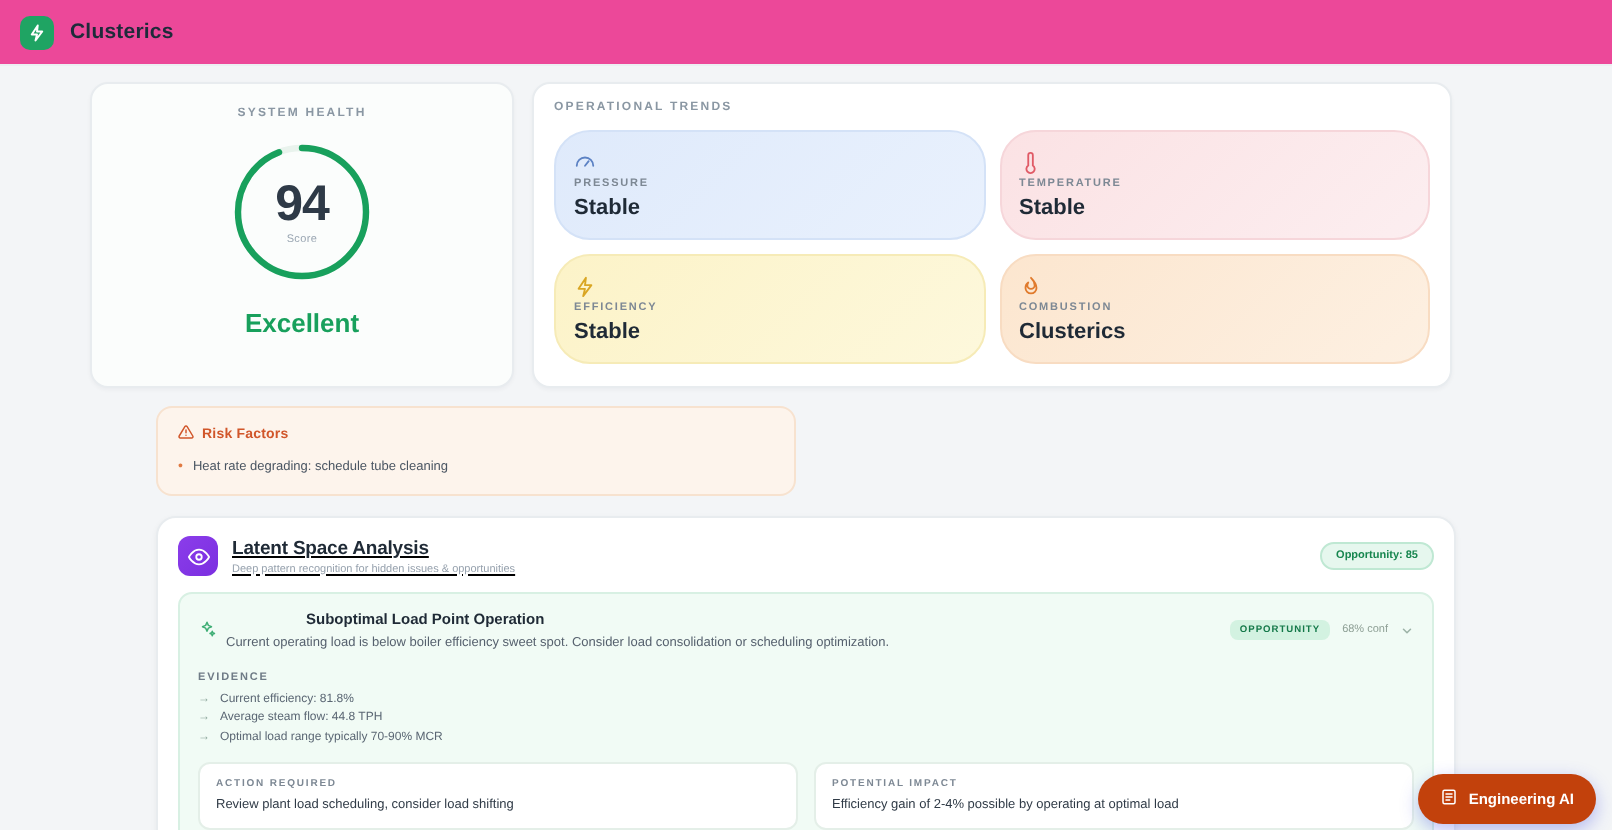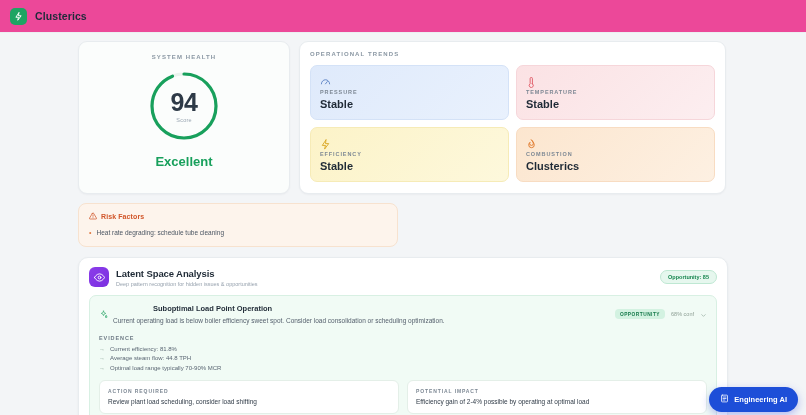--- a/index.html
+++ b/index.html
@@ -41,21 +41,21 @@
   .page {
     padding: 8px 0 0 0;
     position: relative;
     height: 387px;
   }
 
   
   .top-row {
     display: flex;
     gap: 9px;
-    padding: 0 80px 0 78px;
+    padding: 0 80px 0 45px;
     align-items: stretch;
   }
   .card {
     background: #ffffff;
     border: 1px solid #e8ecef;
     border-radius: 9px;
     box-shadow: 0 1px 2px rgba(16,24,40,.04);
   }
 
   .health-card {
@@ -108,21 +108,21 @@
     flex: 1;
     padding: 9px 10px 11px;
   }
   .trend-grid {
     display: grid;
     grid-template-columns: 1fr 1fr;
     gap: 7px;
     margin-top: 8px;
   }
   .trend-tile {
-    border-radius: 7px;
+    border-radius: 18px;
     padding: 8px 9px 9px;
     min-height: 49px;
   }
   .trend-tile .t-icon { height: 11px; display: block; margin-bottom: 4px; }
   .trend-tile .t-name {
     font-size: 5.5px;
     font-weight: bold;
     letter-spacing: .9px;
     color: #7d8894;
     text-transform: uppercase;
@@ -172,21 +172,21 @@
   }
   .latent-head {
     display: flex; align-items: center; gap: 7px;
   }
   .latent-icon {
     width: 20px; height: 20px; border-radius: 6px;
     background: linear-gradient(135deg,#8b3dea 0%,#7b2fe0 100%);
     display: flex; align-items: center; justify-content: center;
     color: #fff; flex: 0 0 auto;
   }
-  .latent-titles { flex: 1; }
+  .latent-titles { flex: 1; text-decoration: underline; }
   .latent-title {
     font-size: 9.5px; font-weight: bold; color: #1f2a36;
     letter-spacing: -.1px;
   }
   .latent-sub {
     font-size: 5.5px; color: #97a2ae; margin-top: 2px;
   }
   .opp-score-badge {
     font-size: 5.5px; font-weight: bold;
     color: #17864f;
@@ -251,21 +251,21 @@
   .detail-kicker {
     font-size: 5px; font-weight: bold; letter-spacing: .9px;
     color: #7d8894; text-transform: uppercase;
   }
   .detail-text { font-size: 6.5px; color: #303b47; margin-top: 4px; }
 
   
   .fab {
     position: absolute;
     right: 8px; bottom: 8px;
-    background: #1d4ed8;
+    background: #c2410c;
     color: #fff;
     border: none;
     border-radius: 14px;
     padding: 7px 11px;
     display: flex; align-items: center; gap: 5px;
     font-size: 7.5px; font-weight: bold;
     box-shadow: 0 3px 9px rgba(58,70,224,.35);
     cursor: pointer;
   }
 </style>

